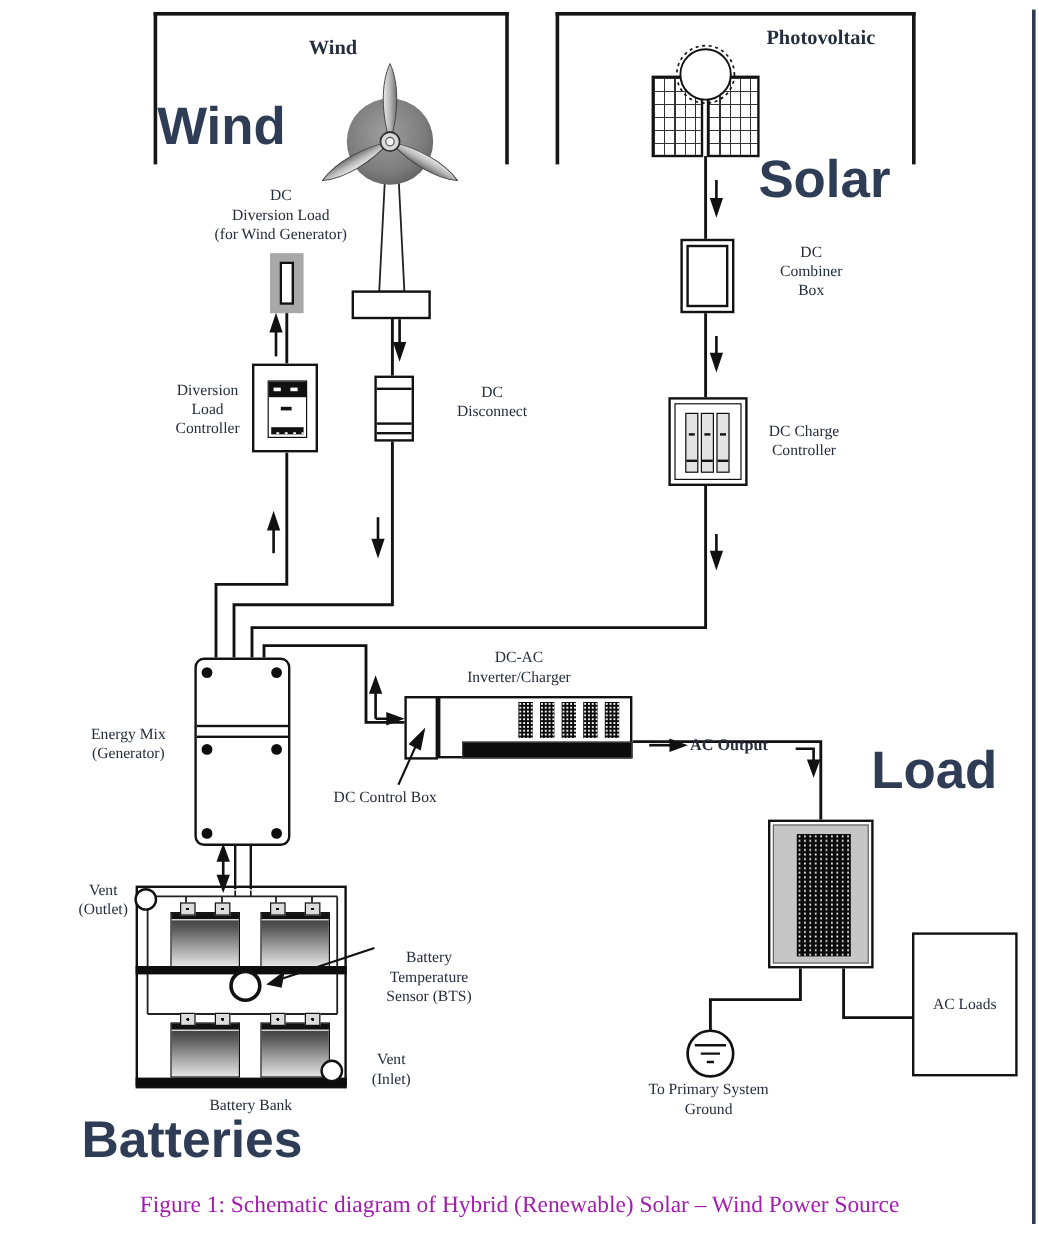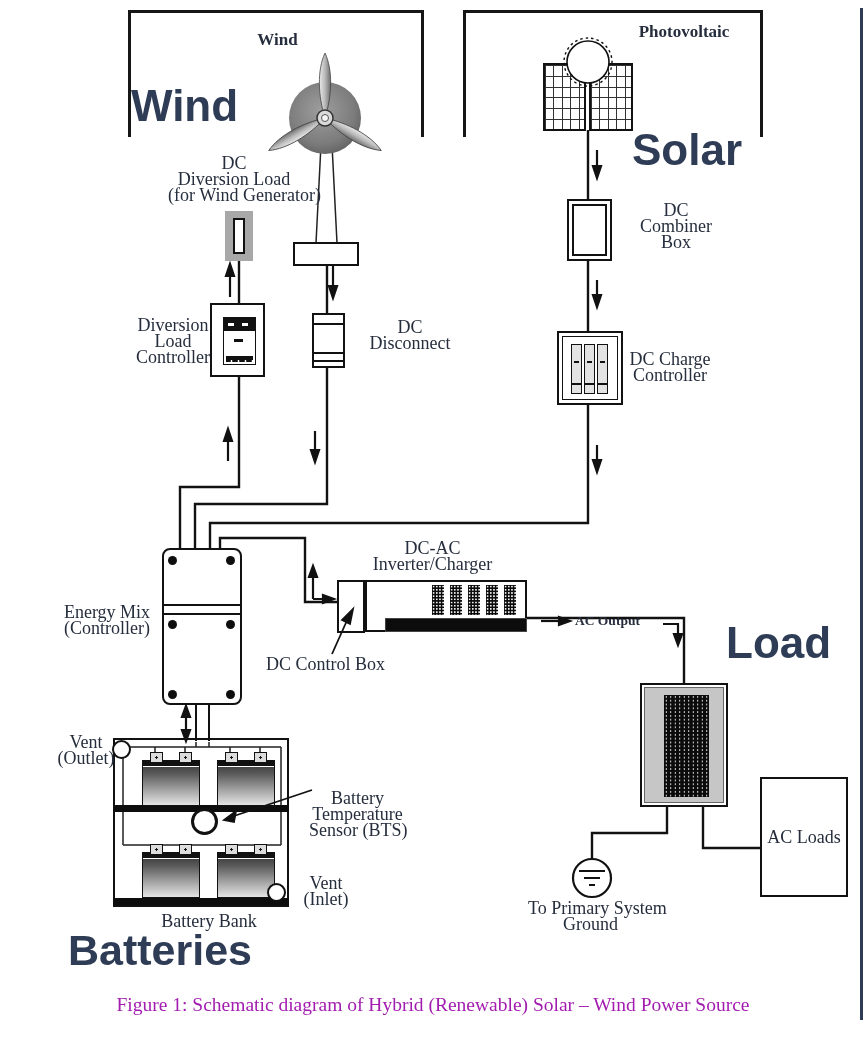--- a/index.html
+++ b/index.html
@@ -7,21 +7,21 @@
          font-family:"Liberation Serif","DejaVu Serif",serif;}
   svg.layer{position:absolute;left:0;top:0;pointer-events:none;}
   .abs{position:absolute;box-sizing:border-box;}
   
   .frame{border:3px solid #161616;border-bottom:none;background:transparent;}
   .frame-title{font-weight:bold;font-size:17px;color:#262e3d;text-align:center;}
   
   .cbox{border:2.5px solid #121212;background:#fff;}
   .inner{position:absolute;inset:3px;border:2px solid #121212;}
   
-  .lbl{font-size:18px;line-height:16px;color:#262e3d;text-align:center;white-space:nowrap;}
+  .lbl{font-size:13px;line-height:16px;color:#262e3d;text-align:center;white-space:nowrap;}
   .anno{font-family:"Liberation Sans","DejaVu Sans",sans-serif;font-weight:bold;
         font-size:44px;color:#2e3c55;line-height:1;letter-spacing:0px;}
   
   .divload{background:#a8a8a8;}
   .divload .slot{position:absolute;left:8px;top:7px;width:8px;height:32px;background:#fff;border:2px solid #111;}
   .dlc-icon{position:absolute;left:11px;top:12px;width:31px;height:46px;border:1.5px solid #111;background:#fff;}
   .dlc-top{position:absolute;left:0;right:0;top:0;height:13px;background:#111;
            background-image:linear-gradient(#fff,#fff),linear-gradient(#fff,#fff);
            background-repeat:no-repeat;background-size:6px 3px,6px 3px;background-position:4px 5px,18px 5px;}
   .dlc-dash{position:absolute;left:10px;top:21px;width:9px;height:3px;background:#111;}
@@ -295,21 +295,21 @@
     <div>DC</div>
       <div>Combiner</div>
       <div>Box</div>
   </div>
   <div class="abs lbl" style="left:623px;top:351px;width:94px;">
     <div>DC Charge</div>
       <div>Controller</div>
   </div>
   <div class="abs lbl" style="left:57px;top:604px;width:100px;">
     <div>Energy Mix</div>
-      <div>(Controller)</div>
+      <div>(Generator)</div>
   </div>
   <div class="abs lbl" style="left:266px;top:656px;width:110px;">DC Control Box</div>
   <div class="abs lbl" style="left:370px;top:540px;width:125px;">
     <div>DC-AC</div>
       <div>Inverter/Charger</div>
   </div>
   <div class="abs lbl" style="left:575px;top:613px;width:64px;font-size:13.5px;font-weight:bold;">AC Output</div>
   <div class="abs lbl" style="left:766px;top:829px;width:76px;">AC Loads</div>
   <div class="abs lbl" style="left:528px;top:900px;width:125px;font-family:Liberation Serif, serif;">
     <div>To Primary System</div>

